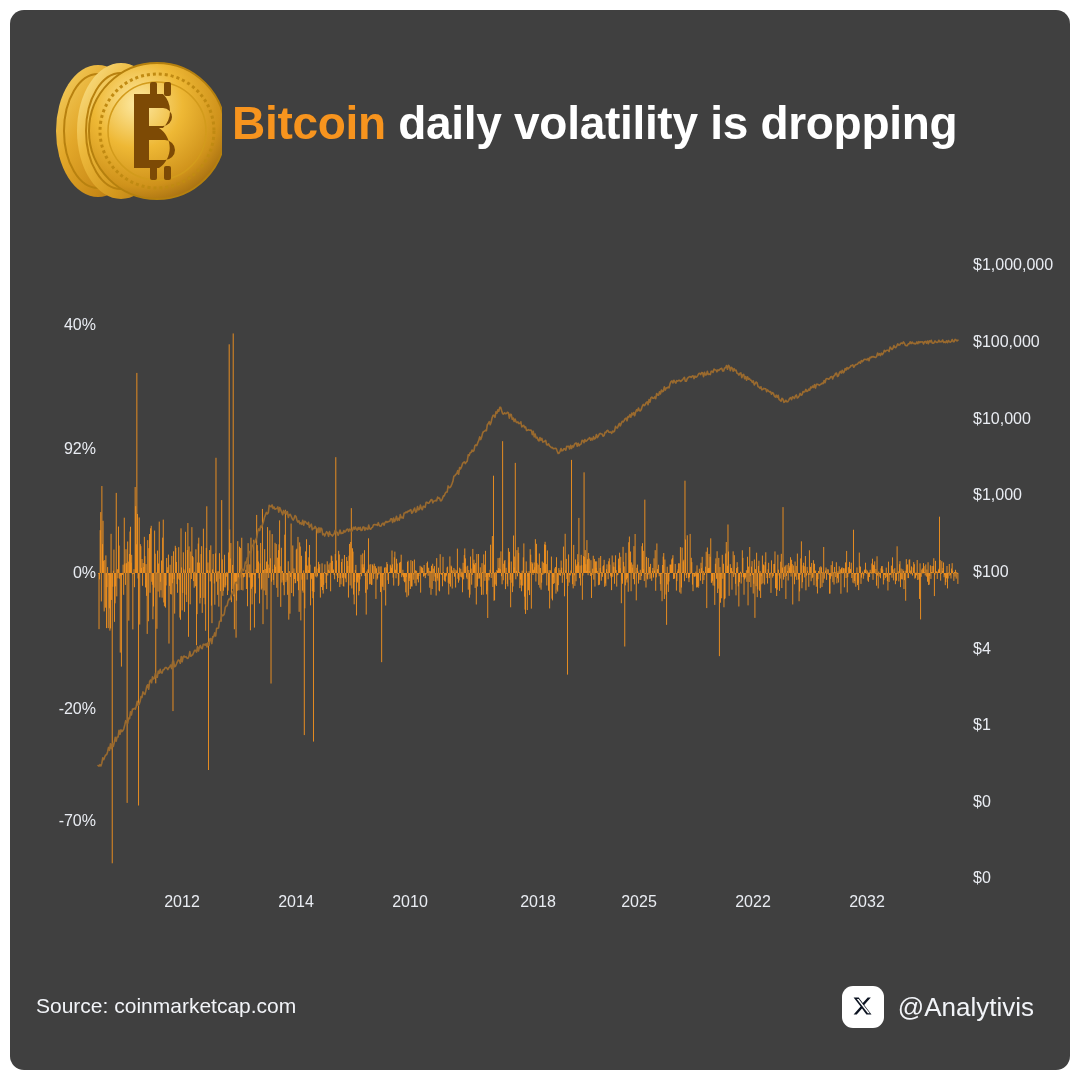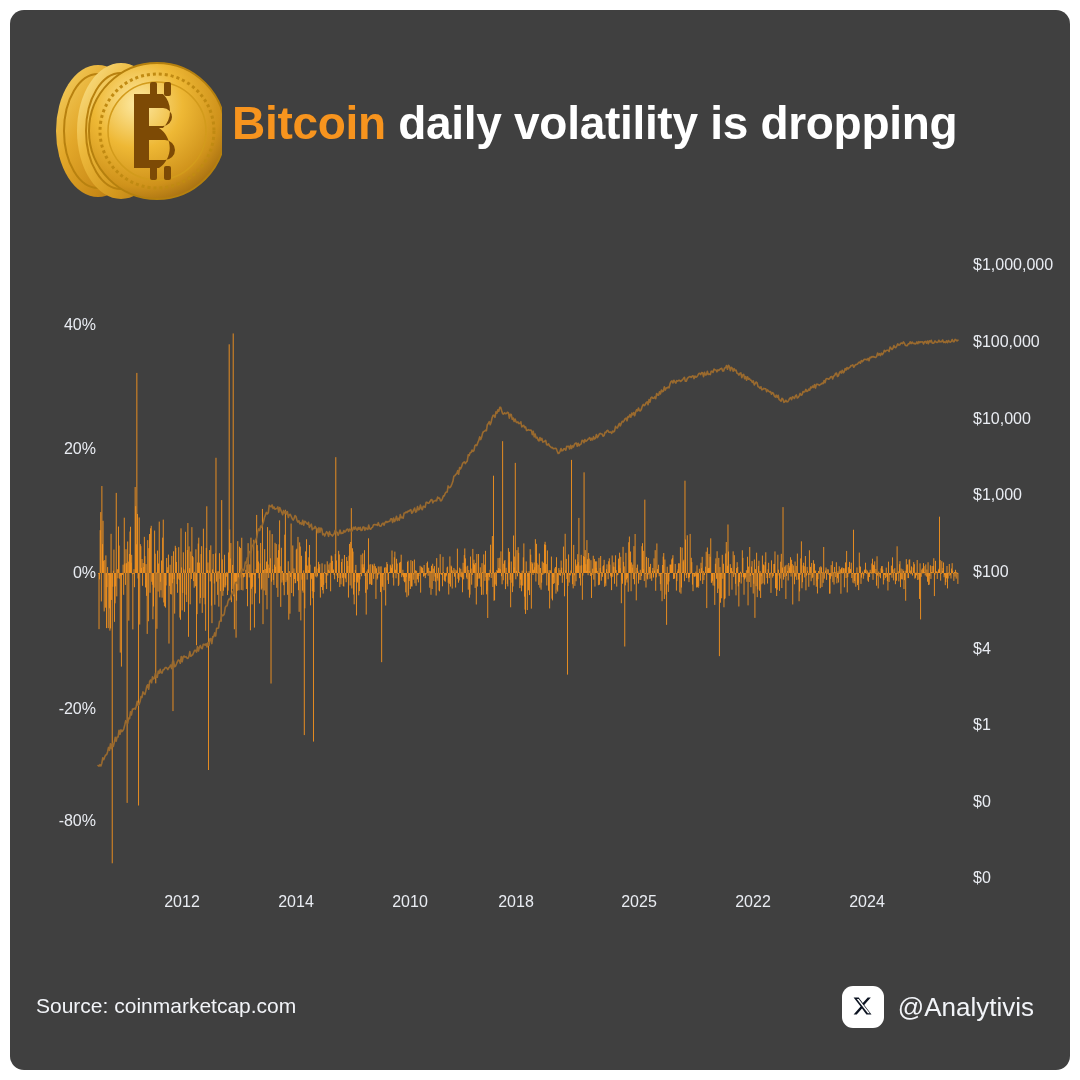--- a/index.html
+++ b/index.html
@@ -1615,44 +1615,44 @@
           <rect x="945.13" y="354.78" width="0.90" height="3.22" fill="#F7941E"></rect>
           <rect x="945.71" y="358.00" width="0.90" height="5.66" fill="#F7941E"></rect>
           <rect x="946.28" y="357.13" width="0.90" height="0.87" fill="#F7941E"></rect>
           <rect x="946.85" y="358.00" width="0.90" height="0.80" fill="#F7941E"></rect>
           <rect x="947.43" y="358.00" width="0.90" height="10.93" fill="#F7941E"></rect>
         </g>
       <path id="priceline" fill="none" stroke="#9a6a2e" stroke-width="1.6" stroke-linejoin="round" stroke-linecap="round" d="M88.00 550.47 L88.96 551.16 L89.91 549.59 L90.87 551.01 L91.83 548.16 L92.78 542.77 L93.74 544.68 L94.70 542.01 L95.65 539.92 L96.61 539.66 L97.57 536.91 L98.52 532.43 L99.48 535.35 L100.44 528.86 L101.39 533.64 L102.35 528.62 L103.31 531.54 L104.26 527.61 L105.22 522.41 L106.18 526.19 L107.13 521.94 L108.09 522.02 L109.05 515.19 L110.00 519.21 L110.96 514.80 L111.92 516.57 L112.87 515.71 L113.83 513.79 L114.79 509.93 L115.74 505.66 L116.70 507.13 L117.66 508.42 L118.61 503.12 L119.57 503.65 L120.53 496.69 L121.48 499.97 L122.44 494.02 L123.39 494.22 L124.35 493.44 L125.31 494.20 L126.26 491.14 L127.22 486.33 L128.18 490.30 L129.13 489.13 L130.09 486.56 L131.05 481.44 L132.00 482.45 L132.96 476.80 L133.92 478.41 L134.87 479.44 L135.83 475.85 L136.79 471.27 L137.74 469.74 L138.70 474.22 L139.66 466.38 L140.61 464.99 L141.57 467.78 L142.53 461.75 L143.48 464.00 L144.44 463.20 L145.40 458.37 L146.35 462.14 L147.31 462.30 L148.27 456.00 L149.22 458.26 L150.18 454.40 L151.14 457.89 L152.09 457.97 L153.05 454.87 L154.01 454.67 L154.96 452.93 L155.92 452.34 L156.88 453.08 L157.83 454.66 L158.79 452.70 L159.75 451.69 L160.70 450.01 L161.66 453.58 L162.62 446.56 L163.57 445.88 L164.53 451.77 L165.49 451.11 L166.44 448.99 L167.40 446.62 L168.36 445.02 L169.31 445.56 L170.27 448.27 L171.23 441.52 L172.18 446.77 L173.14 441.94 L174.10 440.98 L175.05 442.15 L176.01 441.62 L176.97 443.09 L177.92 443.37 L178.88 441.66 L179.84 436.61 L180.79 441.31 L181.75 440.39 L182.71 439.79 L183.66 437.47 L184.62 435.30 L185.58 435.31 L186.53 437.11 L187.49 431.68 L188.44 435.97 L189.40 432.29 L190.36 430.47 L191.31 433.14 L192.27 433.70 L193.23 429.35 L194.18 429.37 L195.14 430.26 L196.10 428.75 L197.05 431.90 L198.01 427.65 L198.97 430.29 L199.92 423.70 L200.88 423.54 L201.84 428.57 L202.79 421.48 L203.75 421.61 L204.71 417.92 L205.66 420.91 L206.62 413.24 L207.58 413.27 L208.53 412.91 L209.49 406.50 L210.45 406.08 L211.40 402.04 L212.36 400.10 L213.32 400.47 L214.27 398.97 L215.23 392.51 L216.19 391.01 L217.14 390.69 L218.10 386.02 L219.06 383.96 L220.01 384.62 L220.97 380.90 L221.93 378.56 L222.88 376.33 L223.84 378.88 L224.80 370.37 L225.75 367.71 L226.71 367.22 L227.67 368.33 L228.62 362.94 L229.58 363.00 L230.54 358.95 L231.49 354.41 L232.45 354.15 L233.41 355.84 L234.36 353.76 L235.32 347.15 L236.28 348.21 L237.23 342.81 L238.19 344.33 L239.15 336.48 L240.10 337.25 L241.06 337.82 L242.02 330.64 L242.97 330.93 L243.93 327.31 L244.89 327.74 L245.84 324.58 L246.80 322.21 L247.76 316.19 L248.71 313.88 L249.67 315.63 L250.63 311.11 L251.58 312.37 L252.54 309.54 L253.49 306.53 L254.45 302.58 L255.41 299.86 L256.36 297.42 L257.32 299.01 L258.28 297.83 L259.23 290.21 L260.19 291.12 L261.15 291.79 L262.10 289.90 L263.06 293.45 L264.02 292.01 L264.97 294.26 L265.93 293.74 L266.89 293.58 L267.84 291.96 L268.80 297.11 L269.76 292.53 L270.71 294.90 L271.67 297.19 L272.63 299.74 L273.58 295.50 L274.54 298.02 L275.50 296.22 L276.45 299.00 L277.41 296.64 L278.37 302.56 L279.32 299.67 L280.28 299.31 L281.24 301.48 L282.19 303.74 L283.15 305.10 L284.11 303.29 L285.06 300.50 L286.02 301.50 L286.98 305.41 L287.93 307.10 L288.89 305.72 L289.85 308.80 L290.80 307.93 L291.76 309.29 L292.72 305.34 L293.67 310.21 L294.63 306.25 L295.59 306.88 L296.54 308.42 L297.50 309.17 L298.46 307.26 L299.41 312.40 L300.37 310.80 L301.33 309.19 L302.28 314.77 L303.24 313.40 L304.20 313.50 L305.15 311.45 L306.11 313.27 L307.07 313.64 L308.02 317.70 L308.98 312.68 L309.94 317.21 L310.89 312.97 L311.85 314.04 L312.81 319.83 L313.76 318.74 L314.72 321.07 L315.68 318.52 L316.63 316.66 L317.59 317.73 L318.55 321.35 L319.50 316.63 L320.46 319.50 L321.41 319.79 L322.37 321.06 L323.33 319.74 L324.28 318.49 L325.24 315.31 L326.20 317.03 L327.15 317.31 L328.11 320.33 L329.07 318.22 L330.02 314.97 L330.98 318.66 L331.94 317.97 L332.89 318.15 L333.85 315.46 L334.81 317.06 L335.76 316.24 L336.72 314.43 L337.68 314.01 L338.63 316.34 L339.59 314.18 L340.55 314.64 L341.50 316.58 L342.46 315.32 L343.42 312.27 L344.37 314.22 L345.33 311.90 L346.29 314.16 L347.24 315.17 L348.20 312.42 L349.16 314.28 L350.11 312.29 L351.07 315.52 L352.03 315.20 L352.98 311.95 L353.94 311.94 L354.90 315.15 L355.85 312.81 L356.81 313.76 L357.77 314.47 L358.72 310.15 L359.68 313.69 L360.64 314.28 L361.59 312.83 L362.55 312.34 L363.51 309.76 L364.46 309.62 L365.42 309.83 L366.38 309.52 L367.33 310.51 L368.29 307.68 L369.25 310.33 L370.20 311.29 L371.16 311.05 L372.12 308.68 L373.07 308.15 L374.03 310.21 L374.99 307.66 L375.94 306.36 L376.90 307.50 L377.86 306.61 L378.81 306.60 L379.77 306.28 L380.73 303.73 L381.68 303.80 L382.64 307.44 L383.60 303.05 L384.55 306.53 L385.51 304.65 L386.46 301.29 L387.42 305.45 L388.38 303.26 L389.33 305.20 L390.29 299.66 L391.25 302.75 L392.20 302.23 L393.16 303.24 L394.12 298.14 L395.07 298.00 L396.03 296.92 L396.99 297.54 L397.94 296.12 L398.90 296.36 L399.86 295.14 L400.81 294.62 L401.77 298.27 L402.73 297.15 L403.68 294.89 L404.64 293.07 L405.60 297.13 L406.55 296.63 L407.51 291.58 L408.47 294.82 L409.42 294.52 L410.38 290.11 L411.34 293.24 L412.29 294.70 L413.25 291.33 L414.21 291.59 L415.16 292.32 L416.12 287.33 L417.08 287.37 L418.03 288.20 L418.99 288.13 L419.95 286.53 L420.90 284.76 L421.86 284.60 L422.82 287.87 L423.77 285.99 L424.73 286.04 L425.69 285.36 L426.64 285.91 L427.60 282.09 L428.56 283.18 L429.51 282.95 L430.47 285.82 L431.43 285.65 L432.38 283.75 L433.34 280.89 L434.30 280.85 L435.25 278.22 L436.21 277.14 L437.17 277.07 L438.12 270.93 L439.08 272.66 L440.04 272.51 L440.99 271.21 L441.95 268.85 L442.91 266.30 L443.86 261.19 L444.82 260.79 L445.78 259.45 L446.73 258.73 L447.69 255.69 L448.65 259.23 L449.60 252.57 L450.56 253.94 L451.52 251.91 L452.47 248.82 L453.43 247.39 L454.38 246.91 L455.34 248.62 L456.30 247.11 L457.25 246.15 L458.21 239.80 L459.17 240.59 L460.12 237.77 L461.08 237.53 L462.04 234.99 L462.99 236.50 L463.95 235.57 L464.91 230.60 L465.86 229.82 L466.82 230.54 L467.78 227.65 L468.73 225.70 L469.69 221.85 L470.65 224.59 L471.60 222.31 L472.56 218.25 L473.52 216.50 L474.47 216.27 L475.43 215.36 L476.39 215.77 L477.34 209.54 L478.30 208.60 L479.26 206.67 L480.21 209.65 L481.17 207.11 L482.13 202.70 L483.08 200.40 L484.04 200.31 L485.00 202.39 L485.95 196.86 L486.91 198.19 L487.87 194.79 L488.82 196.33 L489.78 192.42 L490.74 192.35 L491.69 195.73 L492.65 198.68 L493.61 199.10 L494.56 197.75 L495.52 198.62 L496.48 198.47 L497.43 197.30 L498.39 197.66 L499.35 203.16 L500.30 199.21 L501.26 199.56 L502.22 204.43 L503.17 202.98 L504.13 206.55 L505.09 203.96 L506.04 206.87 L507.00 207.60 L507.96 206.87 L508.91 208.58 L509.87 208.35 L510.83 206.80 L511.78 211.84 L512.74 210.94 L513.70 210.29 L514.65 212.57 L515.61 211.90 L516.57 215.54 L517.52 215.21 L518.48 214.61 L519.43 215.18 L520.39 215.16 L521.35 215.19 L522.30 219.69 L523.26 216.38 L524.22 221.85 L525.17 219.13 L526.13 223.05 L527.09 222.29 L528.04 224.91 L529.00 225.97 L529.96 222.51 L530.91 225.14 L531.87 223.44 L532.83 227.14 L533.78 226.68 L534.74 226.28 L535.70 225.43 L536.65 229.79 L537.61 229.85 L538.57 228.88 L539.52 230.86 L540.48 231.73 L541.44 232.67 L542.39 232.42 L543.35 233.71 L544.31 233.47 L545.26 233.18 L546.22 233.47 L547.18 236.08 L548.13 238.38 L549.09 238.14 L550.05 236.28 L551.00 233.61 L551.96 235.85 L552.92 235.53 L553.87 233.70 L554.83 233.86 L555.79 235.20 L556.74 231.31 L557.70 231.58 L558.66 231.24 L559.61 234.04 L560.57 230.33 L561.53 233.40 L562.48 230.89 L563.44 232.02 L564.40 229.49 L565.35 228.25 L566.31 228.06 L567.27 231.20 L568.22 228.28 L569.18 230.64 L570.14 229.52 L571.09 229.12 L572.05 225.35 L573.01 225.47 L573.96 227.65 L574.92 224.54 L575.88 226.38 L576.83 225.63 L577.79 224.43 L578.75 223.59 L579.70 222.60 L580.66 225.27 L581.62 223.34 L582.57 224.94 L583.53 221.69 L584.48 223.93 L585.44 223.39 L586.40 219.55 L587.35 222.61 L588.31 221.23 L589.27 219.20 L590.22 218.37 L591.18 218.93 L592.14 219.07 L593.09 221.27 L594.05 220.67 L595.01 217.35 L595.96 217.55 L596.92 215.72 L597.88 215.35 L598.83 217.12 L599.79 217.33 L600.75 216.97 L601.70 218.29 L602.66 216.14 L603.62 216.95 L604.57 215.91 L605.53 211.37 L606.49 212.71 L607.44 212.98 L608.40 210.37 L609.36 208.36 L610.31 210.85 L611.27 208.34 L612.23 206.21 L613.18 206.96 L614.14 205.61 L615.10 203.66 L616.05 203.05 L617.01 205.86 L617.97 201.50 L618.92 202.13 L619.88 199.68 L620.84 202.30 L621.79 198.10 L622.75 199.87 L623.71 197.53 L624.66 200.71 L625.62 197.21 L626.58 194.76 L627.53 195.94 L628.49 193.12 L629.45 195.80 L630.40 195.89 L631.36 194.23 L632.32 191.13 L633.27 189.46 L634.23 190.65 L635.19 189.59 L636.14 187.61 L637.10 186.84 L638.06 189.67 L639.01 184.61 L639.97 187.15 L640.93 182.94 L641.88 182.01 L642.84 183.28 L643.80 183.28 L644.75 181.83 L645.71 183.68 L646.67 178.48 L647.62 179.91 L648.58 180.29 L649.54 176.81 L650.49 178.90 L651.45 174.97 L652.40 176.67 L653.36 176.24 L654.32 171.88 L655.27 175.08 L656.23 172.89 L657.19 172.99 L658.14 171.97 L659.10 172.82 L660.06 168.61 L661.01 166.68 L661.97 165.90 L662.93 168.02 L663.88 165.27 L664.84 166.89 L665.80 168.10 L666.75 165.60 L667.71 166.14 L668.67 165.39 L669.62 165.38 L670.58 166.45 L671.54 165.74 L672.49 164.65 L673.45 163.49 L674.41 162.26 L675.36 166.31 L676.32 166.27 L677.28 163.61 L678.23 162.49 L679.19 161.84 L680.15 161.52 L681.10 162.45 L682.06 161.17 L683.02 160.83 L683.97 163.61 L684.93 160.95 L685.89 162.18 L686.84 161.72 L687.80 160.33 L688.76 158.54 L689.71 158.36 L690.67 159.63 L691.63 157.63 L692.58 157.86 L693.54 161.64 L694.50 157.40 L695.45 159.86 L696.41 159.68 L697.37 156.31 L698.32 159.45 L699.28 159.01 L700.24 159.66 L701.19 156.27 L702.15 156.34 L703.11 157.35 L704.06 154.07 L705.02 154.80 L705.98 154.98 L706.93 156.82 L707.89 154.93 L708.85 155.42 L709.80 154.41 L710.76 153.70 L711.72 153.34 L712.67 156.01 L713.63 156.03 L714.59 153.10 L715.54 152.73 L716.50 150.60 L717.45 154.24 L718.41 150.35 L719.37 151.32 L720.32 155.68 L721.28 152.34 L722.24 153.10 L723.19 156.30 L724.15 153.65 L725.11 155.60 L726.06 155.08 L727.02 158.21 L727.98 158.59 L728.93 160.09 L729.89 158.29 L730.85 157.90 L731.80 162.66 L732.76 159.86 L733.72 159.33 L734.67 163.79 L735.63 161.48 L736.59 165.22 L737.54 161.76 L738.50 164.16 L739.46 163.53 L740.41 165.20 L741.37 165.38 L742.33 167.45 L743.28 165.87 L744.24 169.90 L745.20 168.64 L746.15 167.02 L747.11 167.91 L748.07 171.72 L749.02 171.99 L749.98 173.35 L750.94 171.78 L751.89 174.89 L752.85 174.36 L753.81 173.38 L754.76 173.77 L755.72 173.68 L756.68 176.65 L757.63 174.87 L758.59 176.12 L759.55 177.03 L760.50 176.55 L761.46 179.28 L762.42 177.66 L763.37 178.25 L764.33 180.96 L765.29 182.06 L766.24 180.16 L767.20 182.53 L768.16 180.24 L769.11 184.56 L770.07 185.19 L771.03 186.23 L771.98 183.26 L772.94 184.17 L773.90 187.31 L774.85 186.75 L775.81 185.29 L776.77 186.79 L777.72 186.71 L778.68 185.36 L779.64 183.39 L780.59 182.64 L781.55 184.67 L782.51 181.78 L783.46 182.41 L784.42 183.45 L785.37 181.12 L786.33 179.94 L787.29 183.00 L788.24 182.33 L789.20 180.84 L790.16 178.38 L791.11 180.22 L792.07 179.80 L793.03 176.49 L793.98 177.16 L794.94 176.56 L795.90 174.39 L796.85 176.46 L797.81 175.88 L798.77 174.12 L799.72 175.18 L800.68 172.03 L801.64 172.81 L802.59 171.03 L803.55 172.51 L804.51 169.64 L805.46 173.09 L806.42 169.39 L807.38 169.24 L808.33 169.50 L809.29 170.42 L810.25 169.59 L811.20 169.05 L812.16 168.17 L813.12 168.72 L814.07 165.51 L815.03 167.69 L815.99 163.94 L816.94 163.61 L817.90 163.73 L818.86 164.30 L819.81 163.24 L820.77 161.68 L821.73 161.44 L822.68 164.00 L823.64 160.95 L824.60 160.71 L825.55 158.37 L826.51 157.98 L827.47 161.53 L828.42 160.85 L829.38 157.80 L830.34 156.32 L831.29 158.09 L832.25 155.28 L833.21 157.82 L834.16 156.88 L835.12 153.46 L836.08 155.06 L837.03 152.52 L837.99 153.97 L838.95 152.87 L839.90 152.38 L840.86 150.66 L841.82 150.70 L842.77 149.82 L843.73 152.22 L844.69 150.74 L845.64 149.63 L846.60 149.47 L847.56 148.99 L848.51 147.61 L849.47 146.98 L850.42 148.25 L851.38 145.55 L852.34 146.58 L853.29 145.61 L854.25 144.28 L855.21 144.54 L856.16 144.27 L857.12 144.99 L858.08 143.35 L859.03 145.69 L859.99 142.32 L860.95 142.61 L861.90 141.63 L862.86 141.86 L863.82 141.64 L864.77 142.22 L865.73 142.44 L866.69 141.23 L867.64 138.07 L868.60 140.13 L869.56 138.58 L870.51 140.56 L871.47 138.13 L872.43 139.54 L873.38 138.15 L874.34 135.36 L875.30 136.63 L876.25 135.50 L877.21 135.29 L878.17 135.19 L879.12 136.51 L880.08 132.01 L881.04 133.29 L881.99 134.52 L882.95 133.27 L883.91 130.55 L884.86 132.36 L885.82 132.67 L886.78 130.90 L887.73 128.86 L888.69 130.08 L889.65 130.05 L890.60 128.51 L891.56 128.02 L892.52 128.65 L893.47 126.91 L894.43 128.24 L895.39 130.54 L896.34 130.60 L897.30 130.69 L898.26 128.87 L899.21 128.80 L900.17 126.78 L901.13 128.66 L902.08 127.04 L903.04 128.38 L904.00 128.19 L904.95 128.95 L905.91 128.62 L906.87 126.91 L907.82 128.73 L908.78 126.63 L909.74 127.57 L910.69 126.75 L911.65 126.97 L912.61 126.82 L913.56 128.90 L914.52 126.82 L915.47 126.37 L916.43 128.24 L917.39 126.00 L918.34 128.72 L919.30 125.82 L920.26 127.00 L921.21 125.29 L922.17 127.89 L923.13 128.27 L924.08 127.72 L925.04 125.95 L926.00 126.94 L926.95 127.41 L927.91 127.20 L928.87 125.21 L929.82 126.90 L930.78 126.52 L931.74 126.71 L932.69 125.01 L933.65 127.48 L934.61 126.84 L935.56 127.58 L936.52 125.79 L937.48 127.68 L938.43 125.57 L939.39 126.62 L940.35 127.24 L941.30 126.31 L942.26 124.47 L943.22 126.60 L944.17 126.58 L945.13 124.43 L946.09 124.96 L947.04 125.95 L948.00 125.19"></path>
     </svg>
     <div id="axis-left">
         <div class="axis-label y-left" style="right: 974px; top: 110px;">40%</div>
-        <div class="axis-label y-left" style="right: 974px; top: 234px;">20%</div>
+        <div class="axis-label y-left" style="right: 974px; top: 234px;">92%</div>
         <div class="axis-label y-left" style="right: 974px; top: 358px;">0%</div>
         <div class="axis-label y-left" style="right: 974px; top: 494px;">-20%</div>
-        <div class="axis-label y-left" style="right: 974px; top: 606px;">-80%</div>
+        <div class="axis-label y-left" style="right: 974px; top: 606px;">-70%</div>
       </div>
     <div id="axis-right">
         <div class="axis-label y-right" style="left: 963px; top: 50px;">$1,000,000</div>
         <div class="axis-label y-right" style="left: 963px; top: 127px;">$100,000</div>
         <div class="axis-label y-right" style="left: 963px; top: 204px;">$10,000</div>
         <div class="axis-label y-right" style="left: 963px; top: 280px;">$1,000</div>
         <div class="axis-label y-right" style="left: 963px; top: 357px;">$100</div>
         <div class="axis-label y-right" style="left: 963px; top: 434px;">$4</div>
         <div class="axis-label y-right" style="left: 963px; top: 510px;">$1</div>
         <div class="axis-label y-right" style="left: 963px; top: 587px;">$0</div>
         <div class="axis-label y-right" style="left: 963px; top: 663px;">$0</div>
       </div>
     <div id="axis-bottom">
         <div class="axis-label x-tick" style="left: 172px; top: 679px;">2012</div>
         <div class="axis-label x-tick" style="left: 286px; top: 679px;">2014</div>
         <div class="axis-label x-tick" style="left: 400px; top: 679px;">2010</div>
-        <div class="axis-label x-tick" style="left: 506px; top: 679px;">2018</div>
+        <div class="axis-label x-tick" style="left: 528px; top: 679px;">2018</div>
         <div class="axis-label x-tick" style="left: 629px; top: 679px;">2025</div>
         <div class="axis-label x-tick" style="left: 743px; top: 679px;">2022</div>
-        <div class="axis-label x-tick" style="left: 857px; top: 679px;">2024</div>
+        <div class="axis-label x-tick" style="left: 857px; top: 679px;">2032</div>
       </div>
   </div>
 
   <div id="footer">
     <div id="source">Source: coinmarketcap.com</div>
     <div id="handle-wrap">
       <div id="x-badge">
         <svg viewBox="0 0 24 24" width="24" height="24" aria-hidden="true">
           <path fill="#0d1422" d="M2.6 2.4h5.1l4.1 5.6 4.9-5.6h3.1l-6.6 7.5 7.3 9.7h-5.1l-4.4-6-5.3 6H2.6l7-8z
                                    M5.8 3.9 16.9 18.2h1.9L7.7 3.9z"></path>

